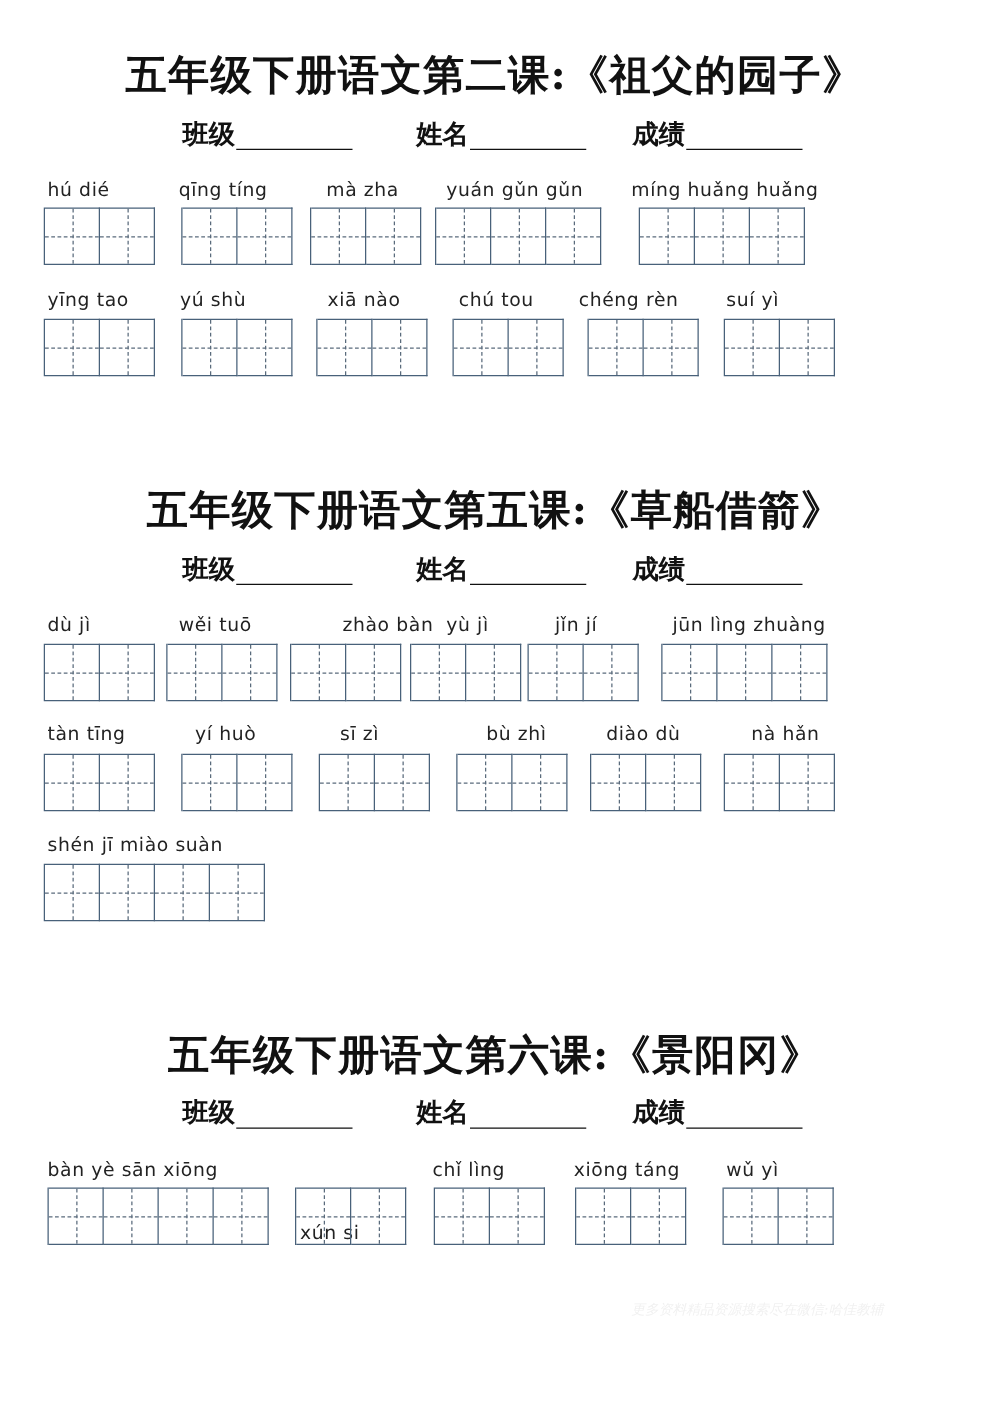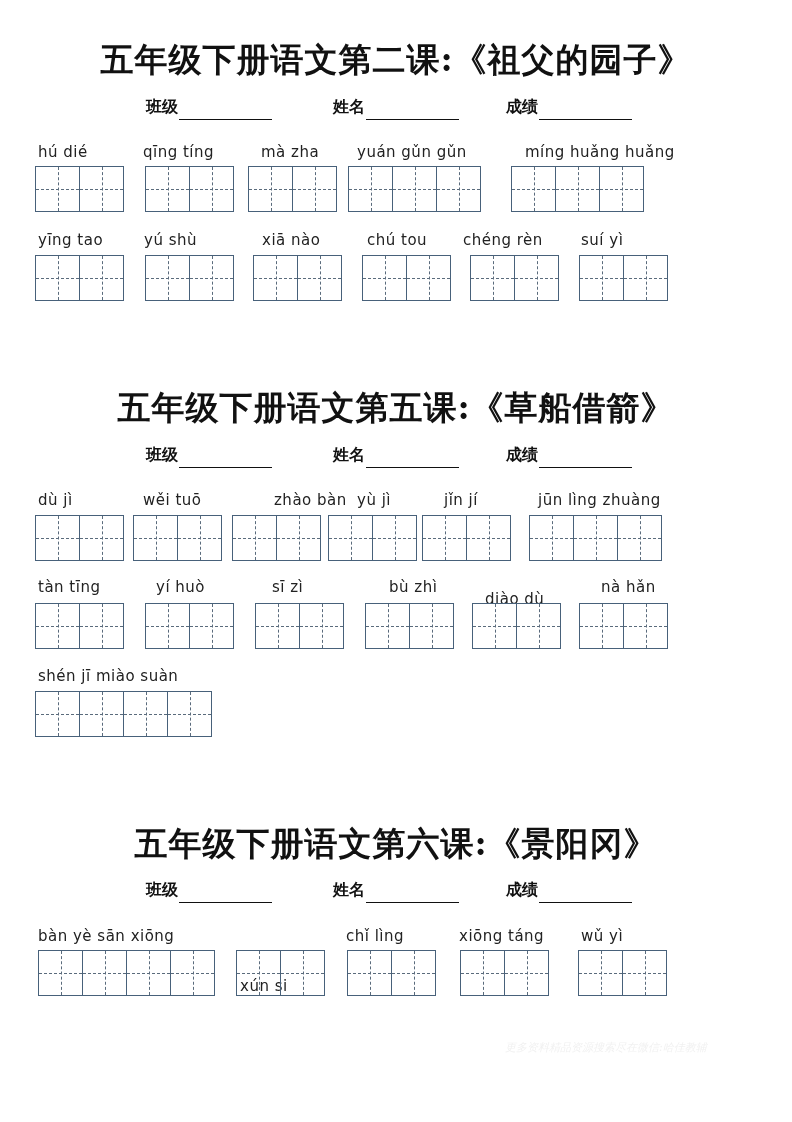--- a/index.html
+++ b/index.html
@@ -3,21 +3,21 @@
 <meta charset="utf-8">
 <style>
   html, body { margin: 0; padding: 0; background: #ffffff; }
   body { width: 792px; height: 1122px; position: relative; overflow: hidden;
          font-family: "DejaVu Serif", "Liberation Serif", serif; color: #111; }
   .title { position: absolute; left: 0; width: 792px; text-align: center;
            font-family: "DejaVu Serif", serif; font-size: 33px; font-weight: bold;
            letter-spacing: 1px; color: #111; white-space: nowrap; }
   .info { position: absolute; left: 0; width: 792px; height: 30px; }
   .info-field { position: absolute; top: 0; display: flex; align-items: flex-end; }
-  .info-label { font-size: 16px; font-weight: bold; font-family: "DejaVu Serif", serif; line-height: 26px; }
+  .info-label { font-size: 21px; font-weight: bold; font-family: "DejaVu Serif", serif; line-height: 26px; }
   .info-line { display: inline-block; width: 93px; border-bottom: 1.3px solid #111; height: 24px; margin-left: 1px; }
   .pinyin { position: absolute; font-family: "DejaVu Sans", "Liberation Sans", sans-serif;
             font-size: 15px; color: #222; white-space: pre; letter-spacing: 0.5px; }
   .boxes { position: absolute; display: flex; border-left: 1px solid #48617a; }
   .cell { position: relative; width: 43px; height: 44px; border-top: 1px solid #48617a;
           border-bottom: 1px solid #48617a; border-right: 1px solid #48617a; }
   .cell::before { content: ""; position: absolute; left: 50%; top: 0; bottom: 0;
                   border-left: 1px dashed #5a6b7c; }
   .cell::after { content: ""; position: absolute; top: 50%; left: 0; right: 0;
                  border-top: 1px dashed #5a6b7c; }
@@ -58,21 +58,21 @@
       <div class="boxes" style="left: 248px; top: 166px;">
         <div class="cell"></div>
         <div class="cell"></div>
       </div>
       <div class="pinyin" style="left: 357px; top: 143px;">yuán gǔn gǔn</div>
       <div class="boxes" style="left: 348px; top: 166px;">
         <div class="cell"></div>
         <div class="cell"></div>
         <div class="cell"></div>
       </div>
-      <div class="pinyin" style="left: 505px; top: 143px; margin-left: 20px;">míng huǎng huǎng</div>
+      <div class="pinyin" style="left: 505px; top: 143px;">míng huǎng huǎng</div>
       <div class="boxes" style="left: 511px; top: 166px;">
         <div class="cell"></div>
         <div class="cell"></div>
         <div class="cell"></div>
       </div>
       <div class="pinyin" style="left: 38px; top: 231px; text-align: right;">yīng tao</div>
       <div class="boxes" style="left: 35px; top: 255px;">
         <div class="cell"></div>
         <div class="cell"></div>
       </div>
@@ -162,21 +162,21 @@
       <div class="pinyin" style="left: 272px; top: 578px;">sī zì</div>
       <div class="boxes" style="left: 255px; top: 603px;">
         <div class="cell"></div>
         <div class="cell"></div>
       </div>
       <div class="pinyin" style="left: 389px; top: 578px;">bù zhì</div>
       <div class="boxes" style="left: 365px; top: 603px;">
         <div class="cell"></div>
         <div class="cell"></div>
       </div>
-      <div class="pinyin" style="left: 485px; top: 578px; margin-top: 12px;">diào dù</div>
+      <div class="pinyin" style="left: 485px; top: 578px;">diào dù</div>
       <div class="boxes" style="left: 472px; top: 603px;">
         <div class="cell"></div>
         <div class="cell"></div>
       </div>
       <div class="pinyin" style="left: 601px; top: 578px;">nà hǎn</div>
       <div class="boxes" style="left: 579px; top: 603px;">
         <div class="cell"></div>
         <div class="cell"></div>
       </div>
       <div class="pinyin" style="left: 38px; top: 667px; text-align: right;">shén jī miào suàn</div>

